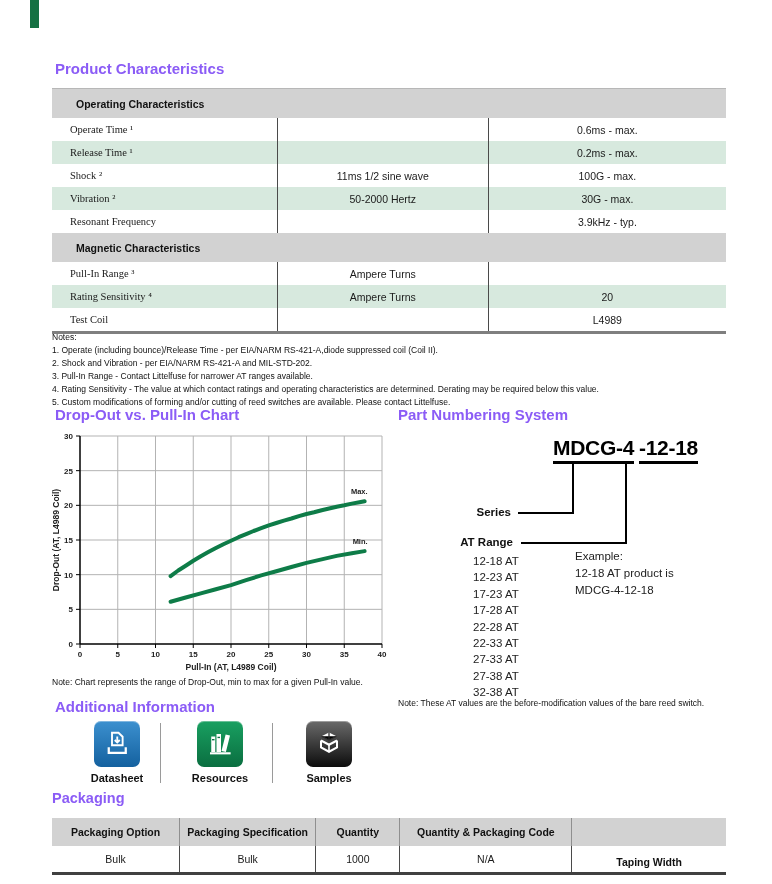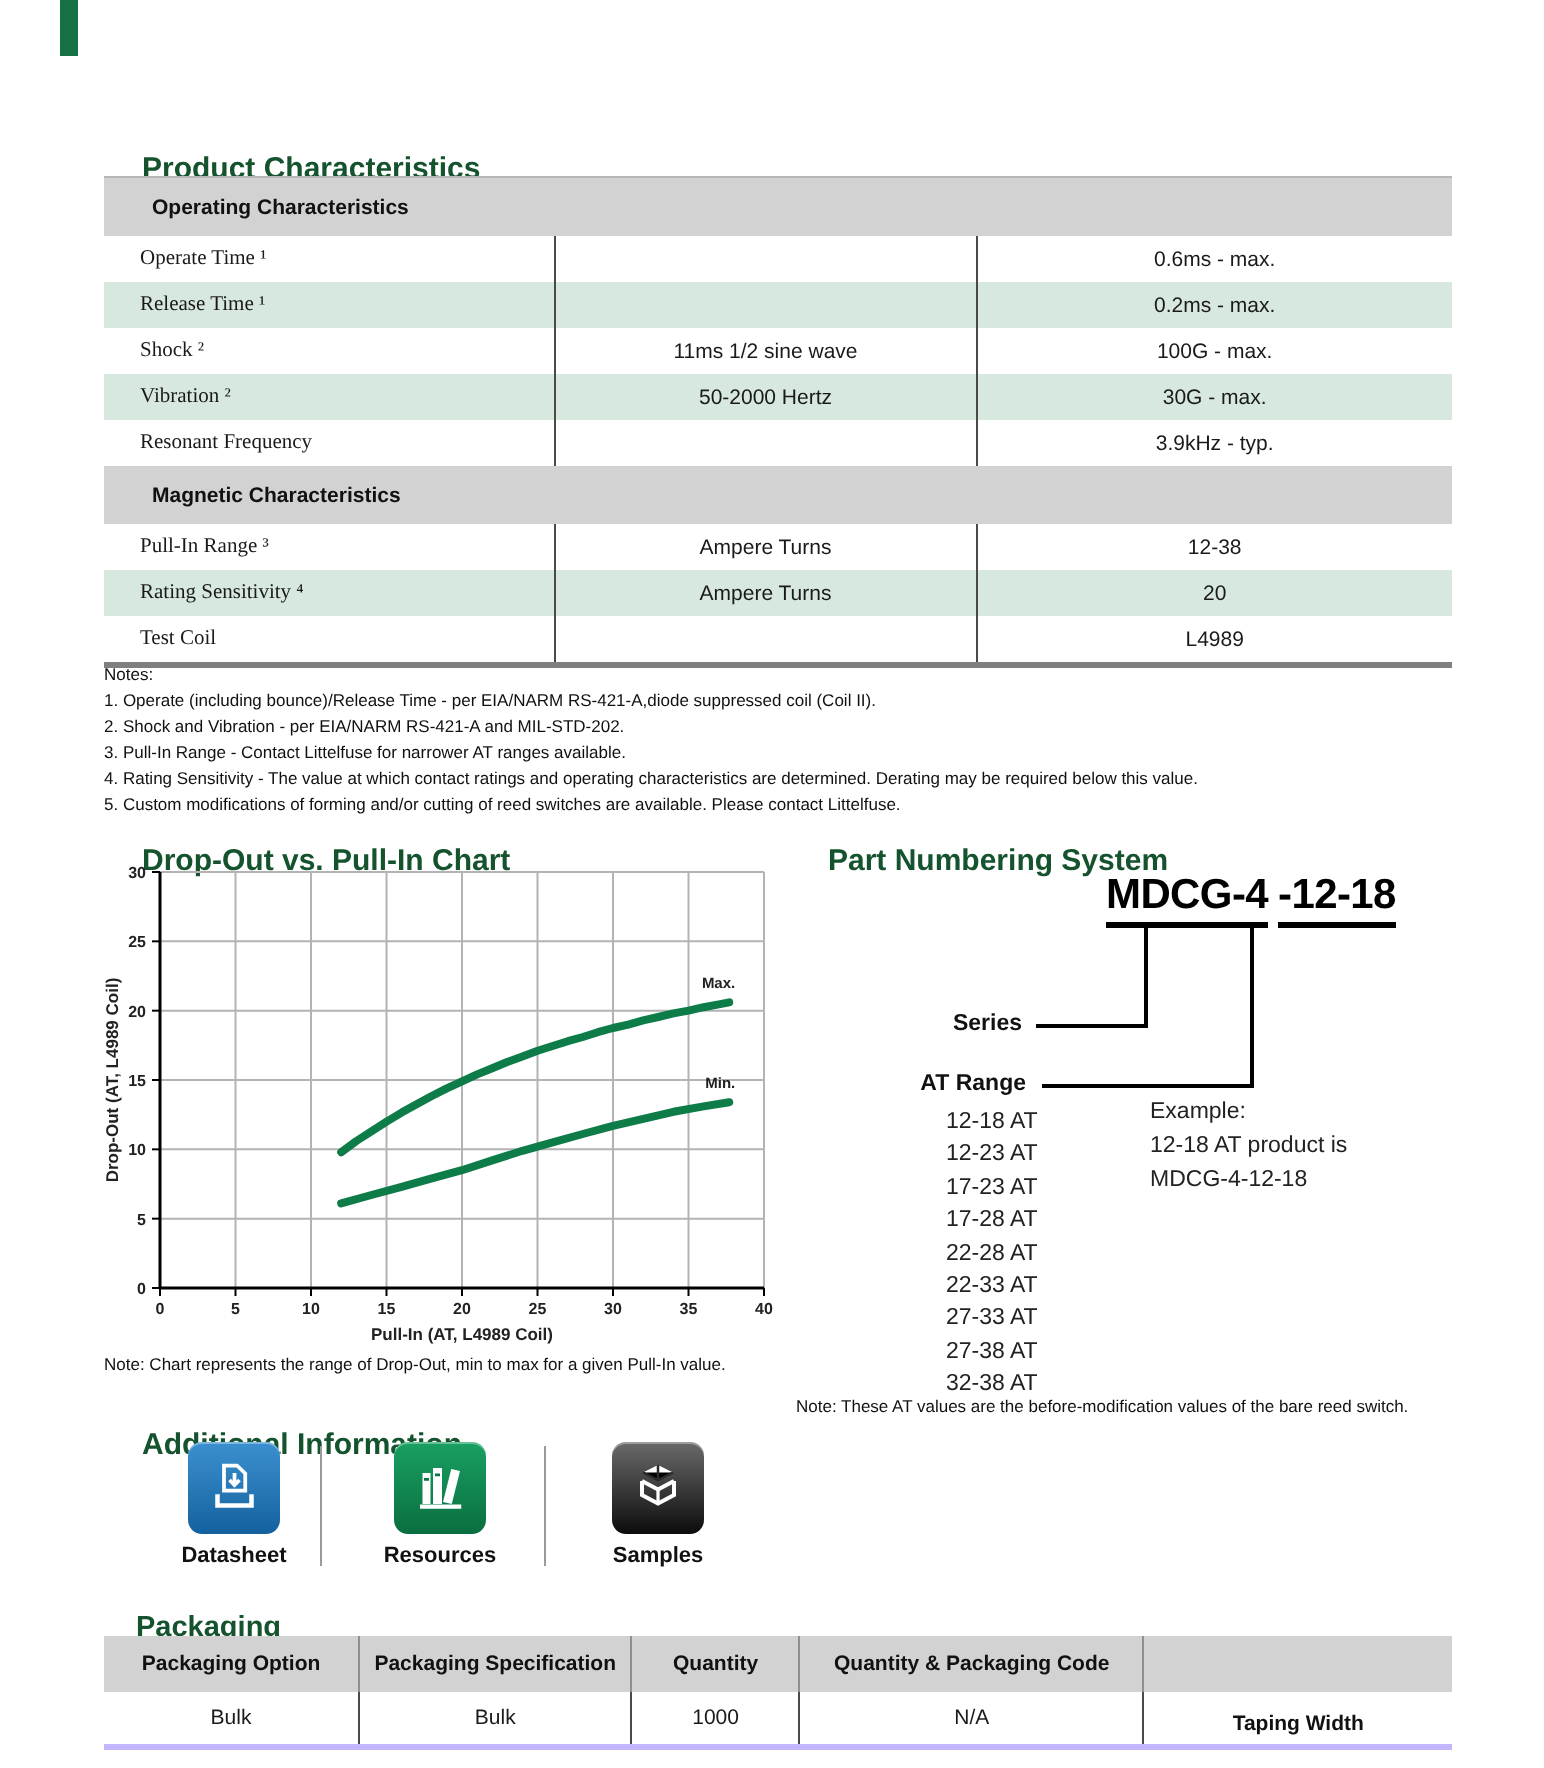--- a/index.html
+++ b/index.html
@@ -1,19 +1,19 @@
 <!DOCTYPE html>
 <html><head>
 <meta charset="utf-8">
 <style>
   html,body{margin:0;padding:0;background:#fff;}
   .page{position:relative;width:772px;height:884px;background:#fff;overflow:hidden;
         font-family:"Liberation Sans","DejaVu Sans",sans-serif;color:#1a1a1a;}
   .edge-marker{position:absolute;left:30px;top:0;width:9px;height:28px;background:#157143;}
-  .h-green{position:absolute;margin:16px;font-size:15px;font-weight:bold;color:#14532d;letter-spacing:0;}
+  .h-green{position:absolute;margin:0;font-size:15px;font-weight:bold;color:#8b5cf6;letter-spacing:0;}
 
   
   .ctable{position:absolute;left:52px;top:88px;width:674px;border-bottom:3px solid #7f7f7f;border-top:1px solid #b7b7b7;}
   .secbar{height:29px;background:#d2d2d2;display:flex;align-items:center;padding-left:24px;
           font-weight:bold;font-size:10.5px;color:#111;}
   .crow{display:flex;height:23px;font-size:10.5px;}
   .crow.alt{background:#d7e9de;}
   .cc{display:flex;align-items:center;justify-content:center;box-sizing:border-box;height:100%;}
   .c1{width:33.5%;justify-content:flex-start;padding-left:18px;border-right:1px solid #4a4a4a;font-family:Liberation Serif, serif;}
   .c2{width:31.3%;border-right:1px solid #4a4a4a;}
@@ -45,21 +45,21 @@
   .ai-item{position:absolute;width:64px;display:flex;flex-direction:column;align-items:center;gap:5px;
            font-weight:bold;font-size:11px;color:#111;cursor:pointer;}
   .tile{width:46px;height:46px;border-radius:7px;display:flex;align-items:center;justify-content:center;
         box-shadow:inset 0 1px 0 rgba(255,255,255,.35);}
   .tile-datasheet{background:linear-gradient(#3c90cf,#14619f);}
   .tile-resources{background:linear-gradient(#19a061,#0a6e40);}
   .tile-samples{background:linear-gradient(#6a6a6a,#0c0c0c);}
   .ai-sep{position:absolute;width:1px;height:60px;top:2px;background:#9a9a9a;}
 
   
-  .ptable{position:absolute;left:52px;top:818px;width:674px;border-bottom:3px solid #c4b5fd;font-size:10.5px;}
+  .ptable{position:absolute;left:52px;top:818px;width:674px;border-bottom:3px solid #404040;font-size:10.5px;}
   .phead{display:flex;height:28px;background:#d2d2d2;font-weight:bold;color:#111;}
   .prow{display:flex;height:26px;background:#fff;}
   .pcell{display:flex;align-items:center;justify-content:center;box-sizing:border-box;text-align:center;}
   .phead .pcell{border-right:1px solid #8f8f8f;}
   .prow .pcell{border-right:1px solid #4a4a4a;}
   .phead .pcell:last-child,.prow .pcell:last-child{border-right:none;}
   .pc0{width:19%;}.pc1{width:20.2%;}.pc2{width:12.5%;}.pc3{width:25.5%;}.pc4{width:22.8%;margin-top:44px;}
 </style>
 </head>
 <body>
@@ -94,21 +94,20 @@
     </div>
     <div class="crow">
       <div class="cc c1">Resonant Frequency</div>
       <div class="cc c2"></div>
       <div class="cc c3">3.9kHz - typ.</div>
     </div>
     <div class="secbar">Magnetic Characteristics</div>
     <div class="crow">
       <div class="cc c1">Pull-In Range ³</div>
       <div class="cc c2">Ampere Turns</div>
-      <div class="cc c3">12-38</div>
     </div>
     <div class="crow alt">
       <div class="cc c1">Rating Sensitivity ⁴</div>
       <div class="cc c2">Ampere Turns</div>
       <div class="cc c3">20</div>
     </div>
     <div class="crow">
       <div class="cc c1">Test Coil</div>
       <div class="cc c2"></div>
       <div class="cc c3">L4989</div>

